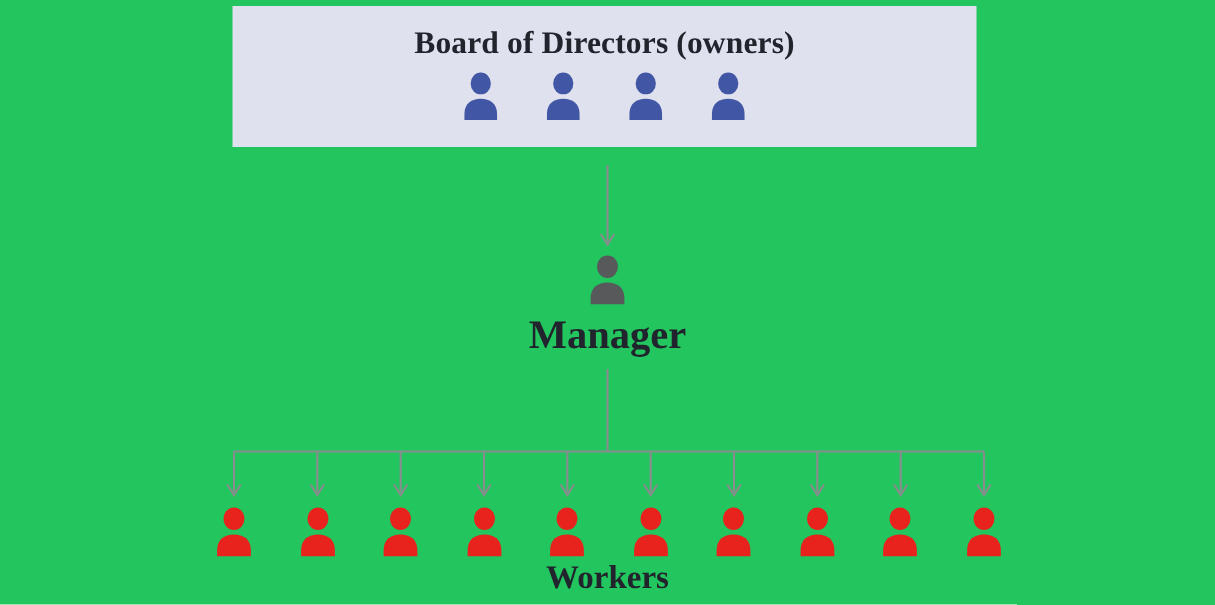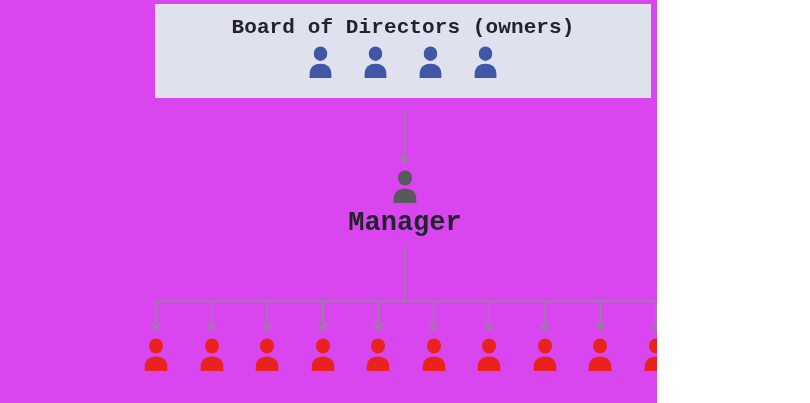--- a/index.html
+++ b/index.html
@@ -1,21 +1,21 @@
 <!DOCTYPE html>
 <html><head>
 <meta charset="utf-8">
 <style>
   html, body { margin: 0; padding: 0; background: #ffffff; }
   .canvas {
     position: relative;
-    width: 657px;
+    width: 810px;
     height: 403px;
-    background: #d946ef;
-    font-family: Liberation Mono, monospace;
+    background: #22c55e;
+    font-family: Liberation Serif, serif;
     overflow: hidden;
   }
   .board-box {
     position: absolute;
     left: 155px;
     top: 4px;
     width: 496px;
     height: 94px;
   }
   .board-title {
@@ -200,14 +200,15 @@
           <path d="M5 44 L5 38.5 C5 29 11.5 24.5 20 24.5 C28.5 24.5 35 29 35 38.5 L35 44 Z" fill="#e8231d"></path>
         </svg>
       </span>
       <span class="person-icon worker-icon">
         <svg viewBox="0 0 40 44" xmlns="http://www.w3.org/2000/svg">
           <ellipse cx="20" cy="10.5" rx="9.3" ry="10" fill="#e8231d"></ellipse>
           <path d="M5 44 L5 38.5 C5 29 11.5 24.5 20 24.5 C28.5 24.5 35 29 35 38.5 L35 44 Z" fill="#e8231d"></path>
         </svg>
       </span>
     </div>
+  <div class="workers-label" style="color: rgb(33, 36, 44);">Workers</div>
 
 </div>
 
 </body></html>

